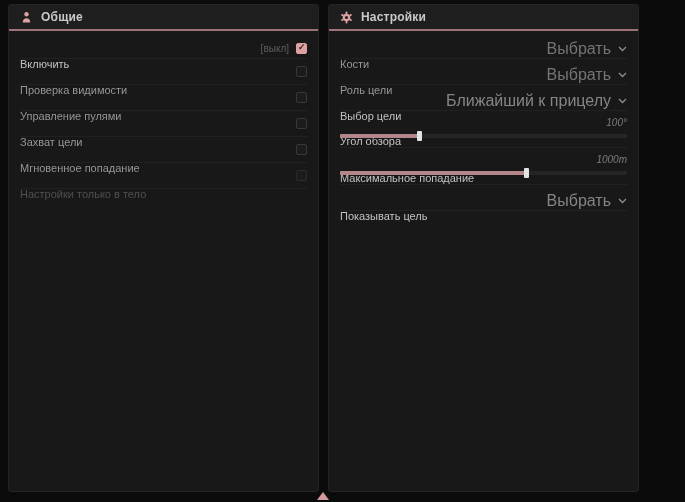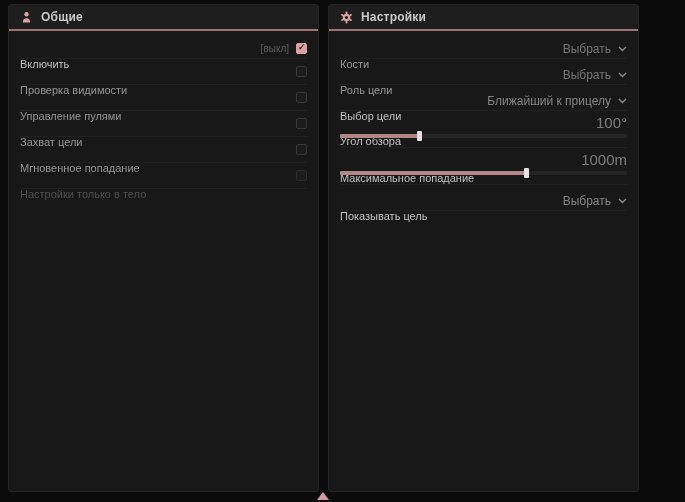--- a/index.html
+++ b/index.html
@@ -19,26 +19,26 @@
   .lbl.bright{color:#c2c2c2;}
   .lbl.dim{color:#4f4f4f;}
   .right-side{display:flex;align-items:center;gap:7px;margin-top:6px;}
   .hint{font-size:10px;color:#5e5e5e;}
   .checkbox{width:11px;height:11px;border:1px solid #383838;border-radius:2px;background:#1c1c1c;
     box-sizing:border-box;position:relative;flex:0 0 auto;}
   .checkbox.dimmed{border-color:#2b2b2b;}
   .checkbox.checked{background:#dda1a3;border-color:#dda1a3;}
   .checkbox.checked::after{content:"✓";position:absolute;left:1px;top:-2px;font-size:9px;
     font-weight:bold;color:#3c2224;}
-  .dd-value{font-size:12px;color:#858585;}
+  .dd-value{font-size:16px;color:#858585;}
   .dd-value.dim{color:#757575;}
   .chev{display:flex;align-items:center;}
   .slider-row{padding:3px 0 9px 0;border-bottom:1px solid #212121;}
   .slider-head{display:flex;align-items:center;justify-content:space-between;height:17px;}
-  .slider-val{font-size:15px;color:#7c7c7c;}
+  .slider-val{font-size:10px;color:#7c7c7c;font-style:italic;}
   .track{position:relative;height:4px;background:#252525;border-radius:1px;margin-top:3px;}
   .fill{position:relative;height:4px;background:#b48689;border-radius:1px;}
   .handle{position:absolute;right:-2px;top:-3px;width:5px;height:10px;background:#e3e3e3;
     border-radius:1px;}
   .scroll-indicator{position:absolute;left:50%;bottom:2px;transform:translateX(-50%);
     width:0;height:0;border-left:6px solid transparent;border-right:6px solid transparent;
     border-bottom:8px solid #d49a9c;}
   .icon{display:flex;align-items:center;}
 </style>
 </head>

